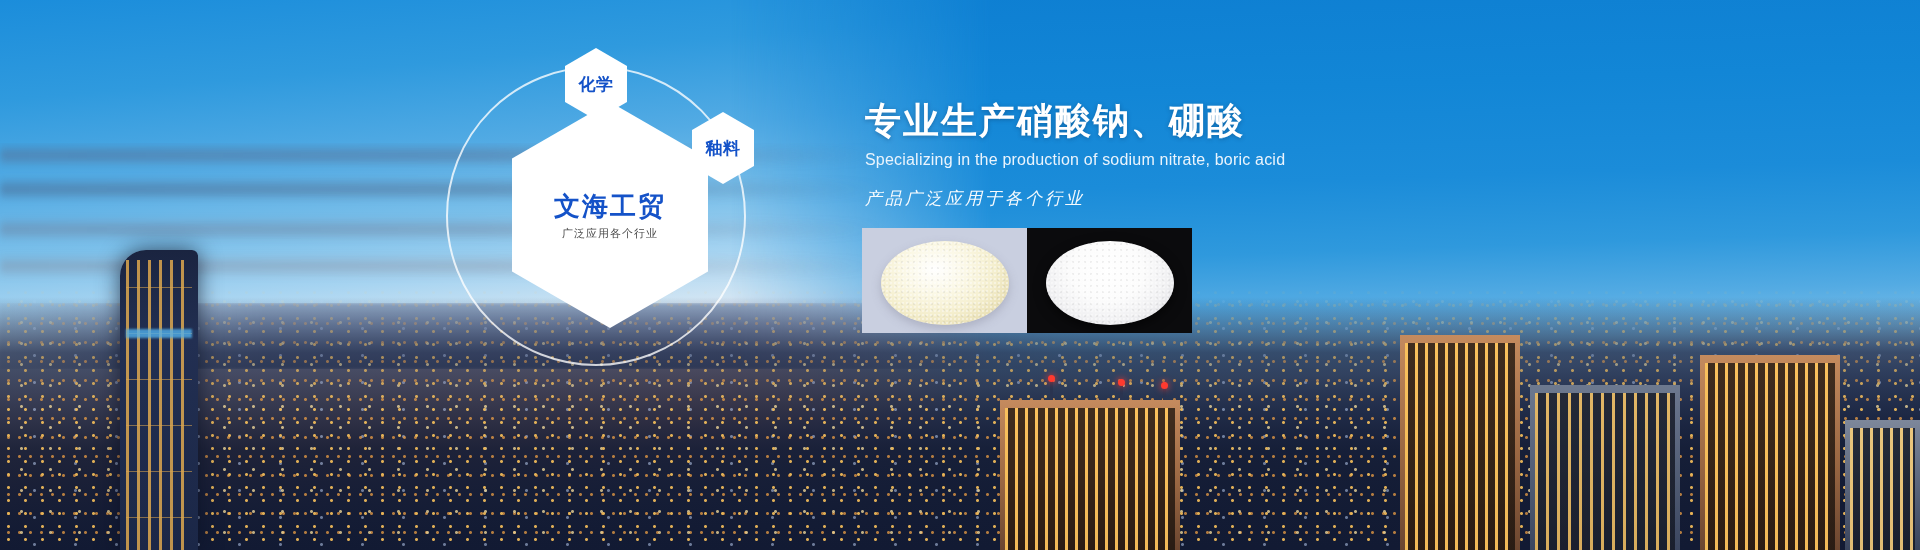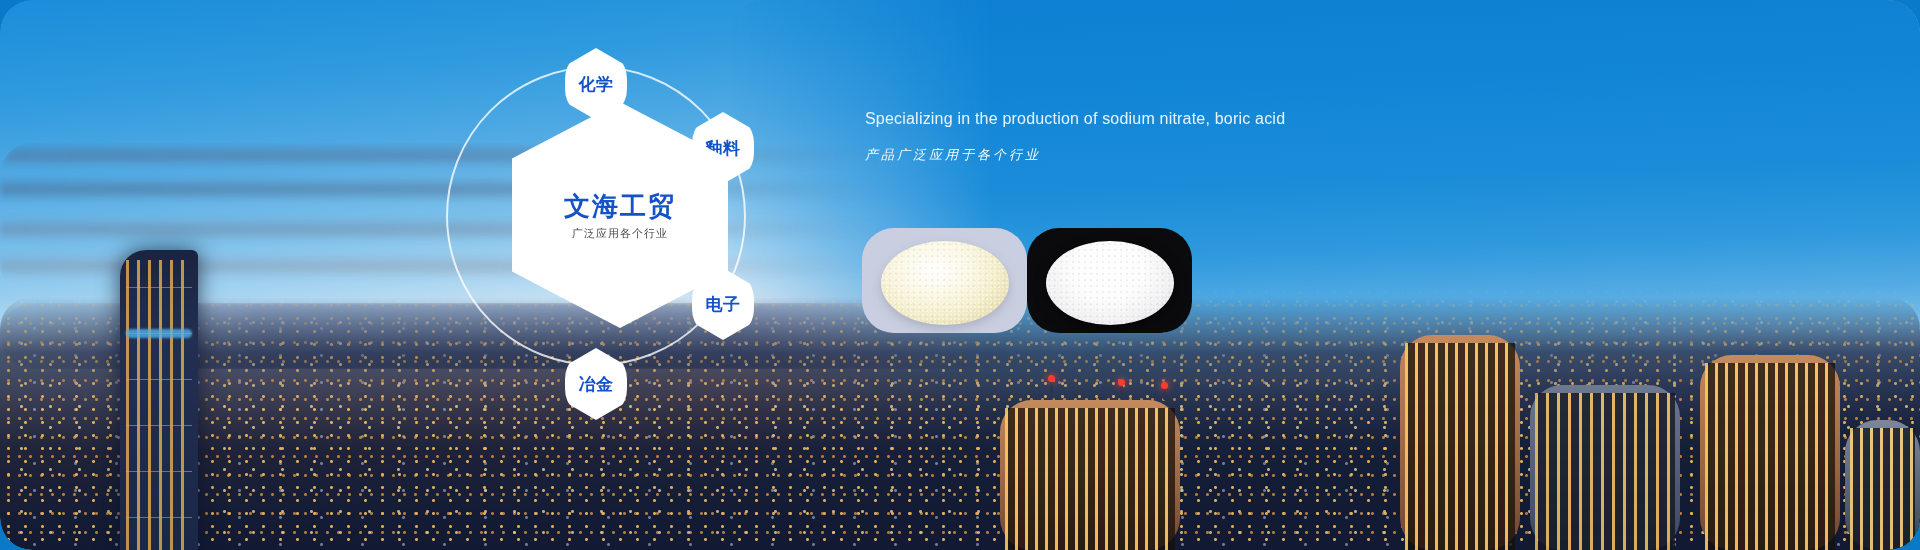--- a/index.html
+++ b/index.html
@@ -1,15 +1,15 @@
 <!DOCTYPE html>
 <html><head>
 <meta charset="utf-8">
 <style>
-  * { margin:0; padding:0; box-sizing:border-box;border-radius:32px; }
+  * { margin:0; padding:0; box-sizing:border-box; }
   html,body { width:1920px; height:550px; overflow:hidden; }
   body {
     font-family:"Liberation Sans","DejaVu Sans",sans-serif;
     background:#0a79c8;
   }
 
   #banner {
     position:relative;
     width:1920px; height:550px;
     overflow:hidden;
@@ -123,21 +123,21 @@
             clip-path:polygon(50% 0%,100% 25%,100% 75%,50% 100%,0% 75%,0% 25%);
     background:#ffffff;
     display:flex; align-items:center; justify-content:center;
   }
   .hex-sm {
     width:62px; height:72px;
     font-size:17px; font-weight:bold; color:#1452c8;
     letter-spacing:.5px;
   }
   .hex-center {
-    width:216px; height:226px;
+    width:196px; height:226px;
     left:92px; top:82px;
     flex-direction:column; gap:2px;
   }
   .hex-center .title { font-size:26px; font-weight:bold; color:#1452c8; letter-spacing:2px; }
   .hex-center .sub { font-size:11px; color:#4a4a4a; letter-spacing:1px; }
 
   .p-top    { left:145px; top:28px; }
   .p-tl     { left:10px;  top:100px; }
   .p-bl     { left:10px;  top:248px; }
   .p-bottom { left:145px; top:328px; }
@@ -149,21 +149,21 @@
   .copy h1 {
     font-size:36px; font-weight:bold; color:#ffffff;
     letter-spacing:2px; line-height:1.15;
     text-shadow:0 1px 4px rgba(10,40,80,.35);
   }
   .copy .en {
     margin-top:10px; font-size:16px; color:#eaf4fd;
     letter-spacing:.2px;
   }
   .copy .cn2 {
-    margin-top:18px; font-size:13px; color:#ffffff;
+    margin-top:18px; font-size:17px; color:#ffffff;
     letter-spacing:3px; font-style:italic;
     opacity:.96;
   }
 
   
   .photo { position:absolute; top:228px; width:165px; height:105px; overflow:hidden; }
   .photo-1 { left:862px; background:#c9cfe0; }
   .photo-2 { left:1027px; background:#0b0b0d; }
   .powder {
     position:absolute; left:50%; top:52%; transform:translate(-50%,-50%);
@@ -208,34 +208,29 @@
 
   <div class="diagram">
     <div class="ring"></div>
 
     <div class="hex hex-sm p-top">
       <span>化学</span>
     </div>
     <div class="hex hex-sm p-tr">
       <span>釉料</span>
     </div>
-    <div class="hex hex-sm p-bottom">
-      <span>冶金</span>
-    </div>
-    <div class="hex hex-sm p-r">
-      <span>电子</span>
-    </div>
 
     <div class="hex hex-center">
       <span class="title">文海工贸</span>
       <span class="sub">广泛应用各个行业</span>
     </div>
   </div>
 
   <div class="copy">
+    <h1>专业生产硝酸钠、硼酸</h1>
     <div class="en">Specializing in the production of sodium nitrate, boric acid</div>
     <div class="cn2">产品广泛应用于各个行业</div>
   </div>
 
   <div class="photo photo-1">
     <div class="powder powder-cream">
       <div class="grain"></div>
     </div>
   </div>
   <div class="photo photo-2">

